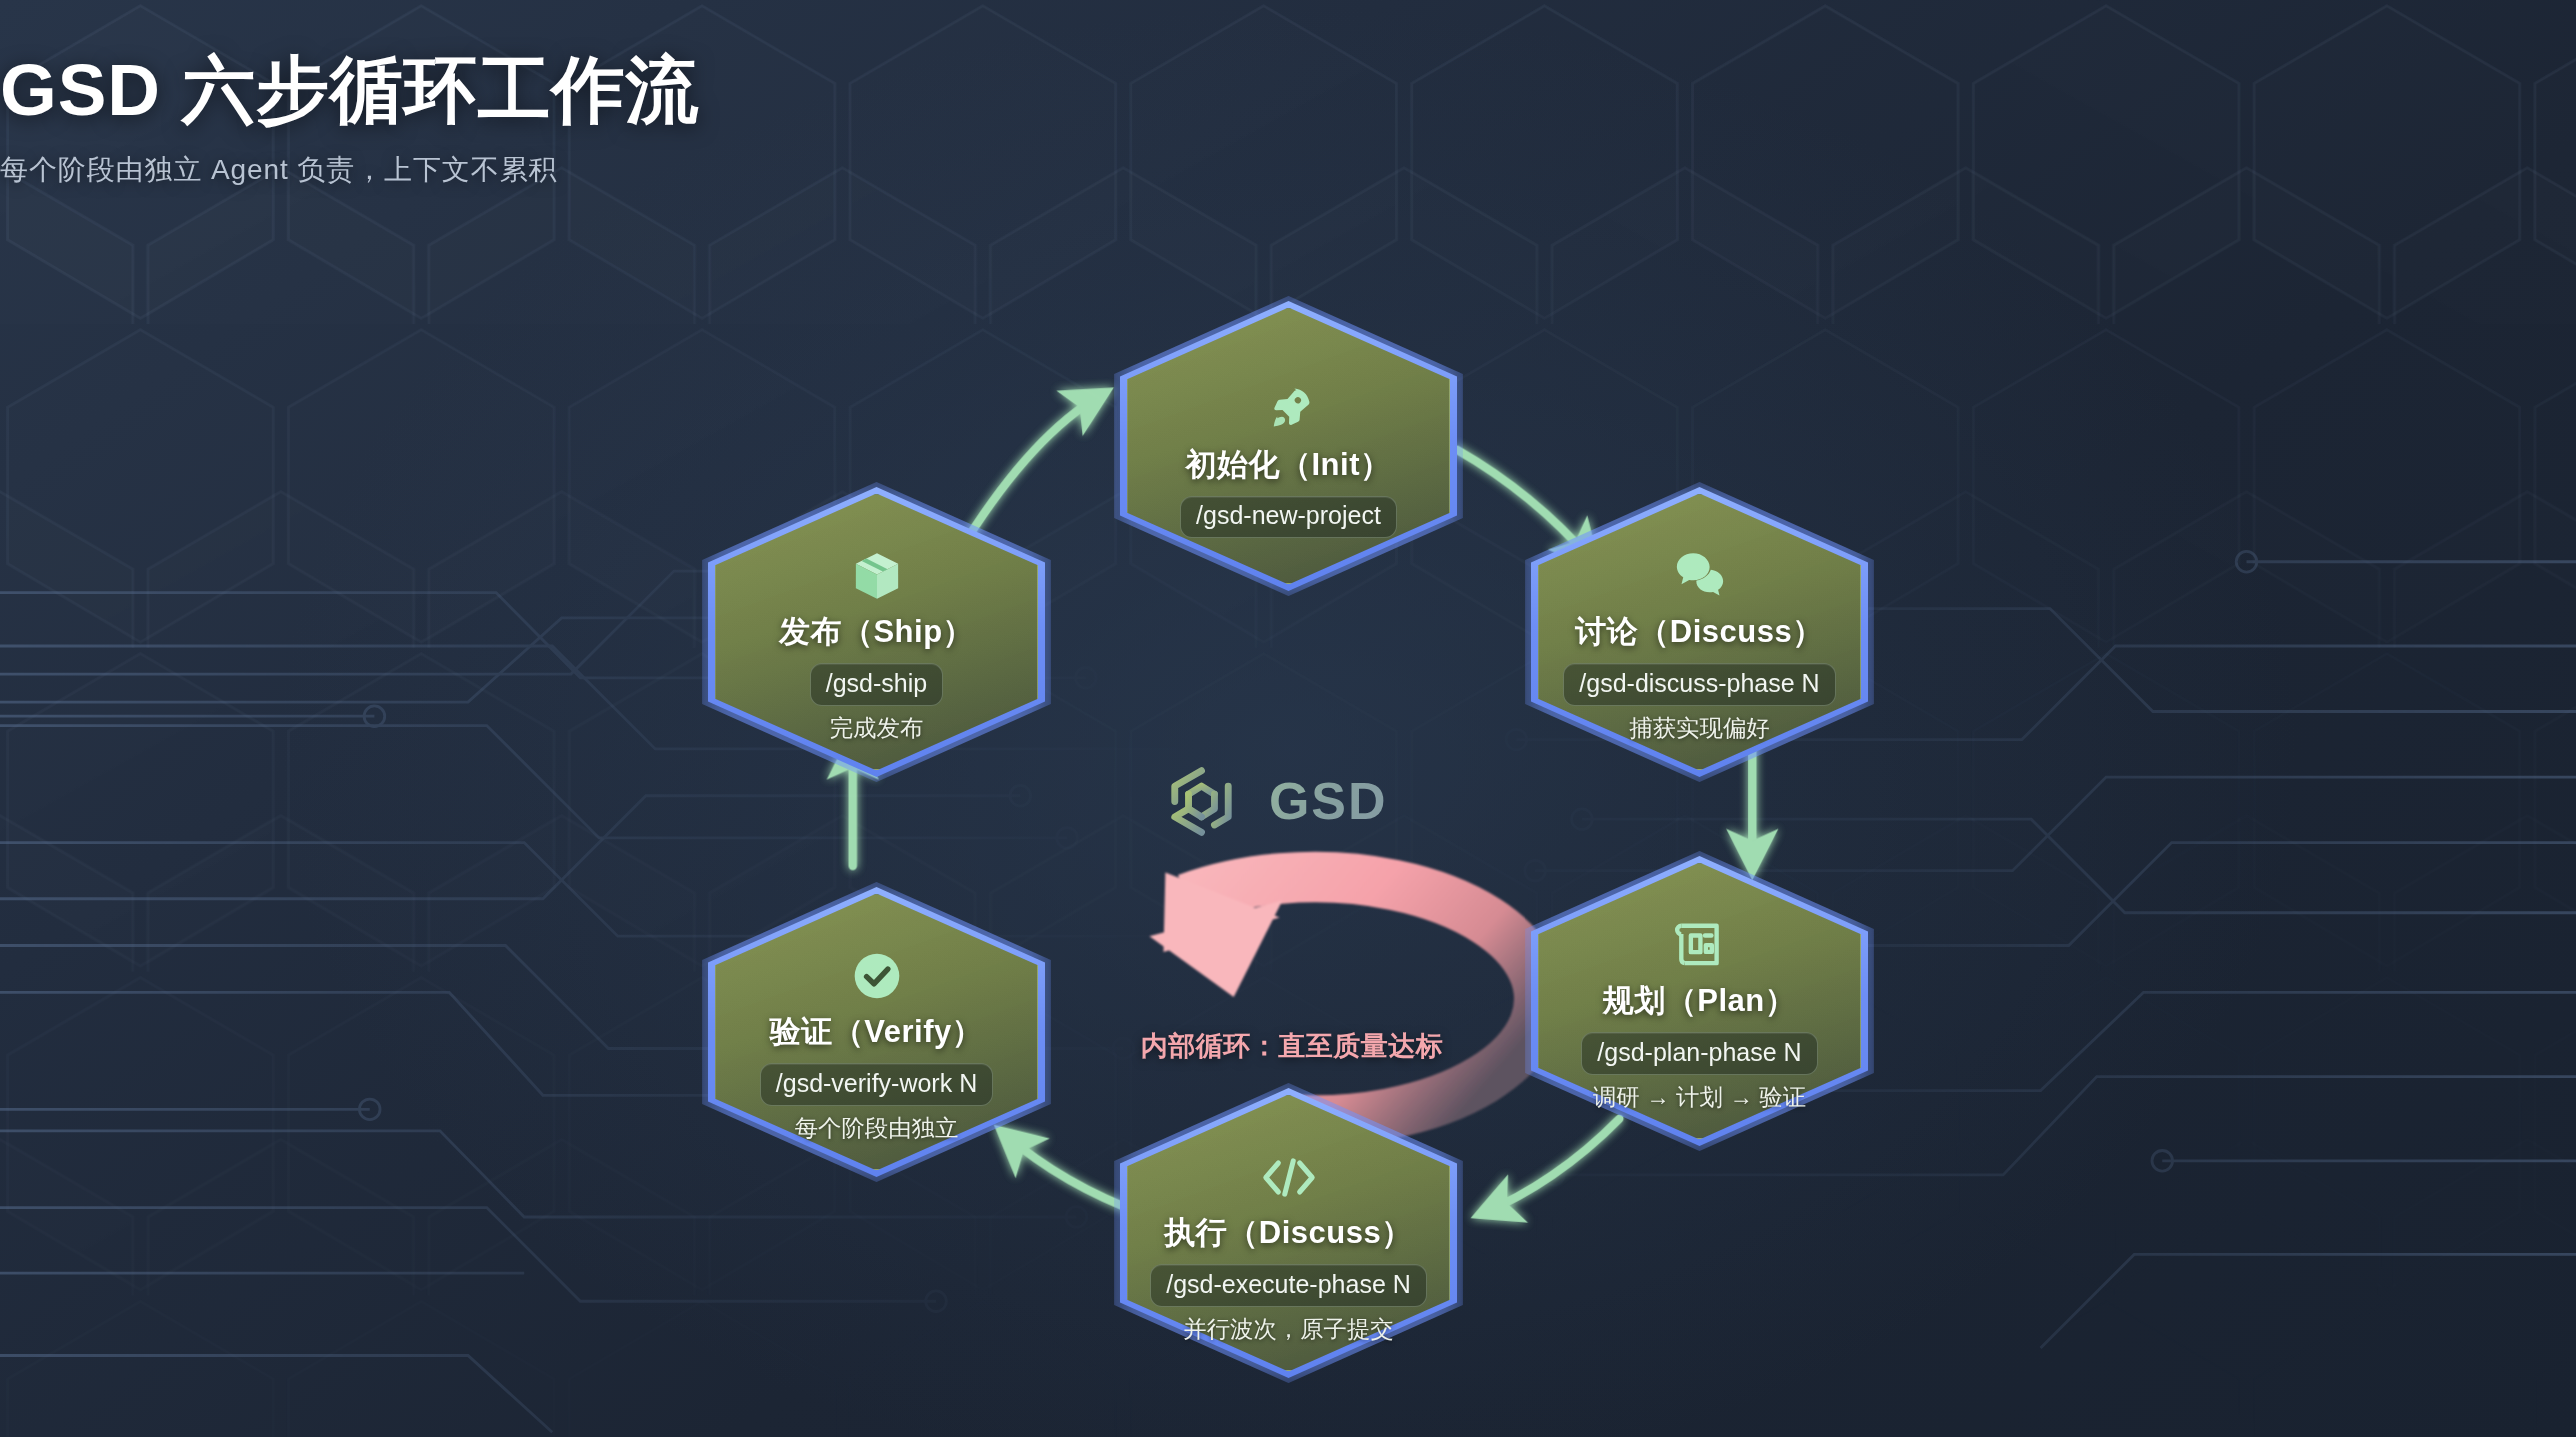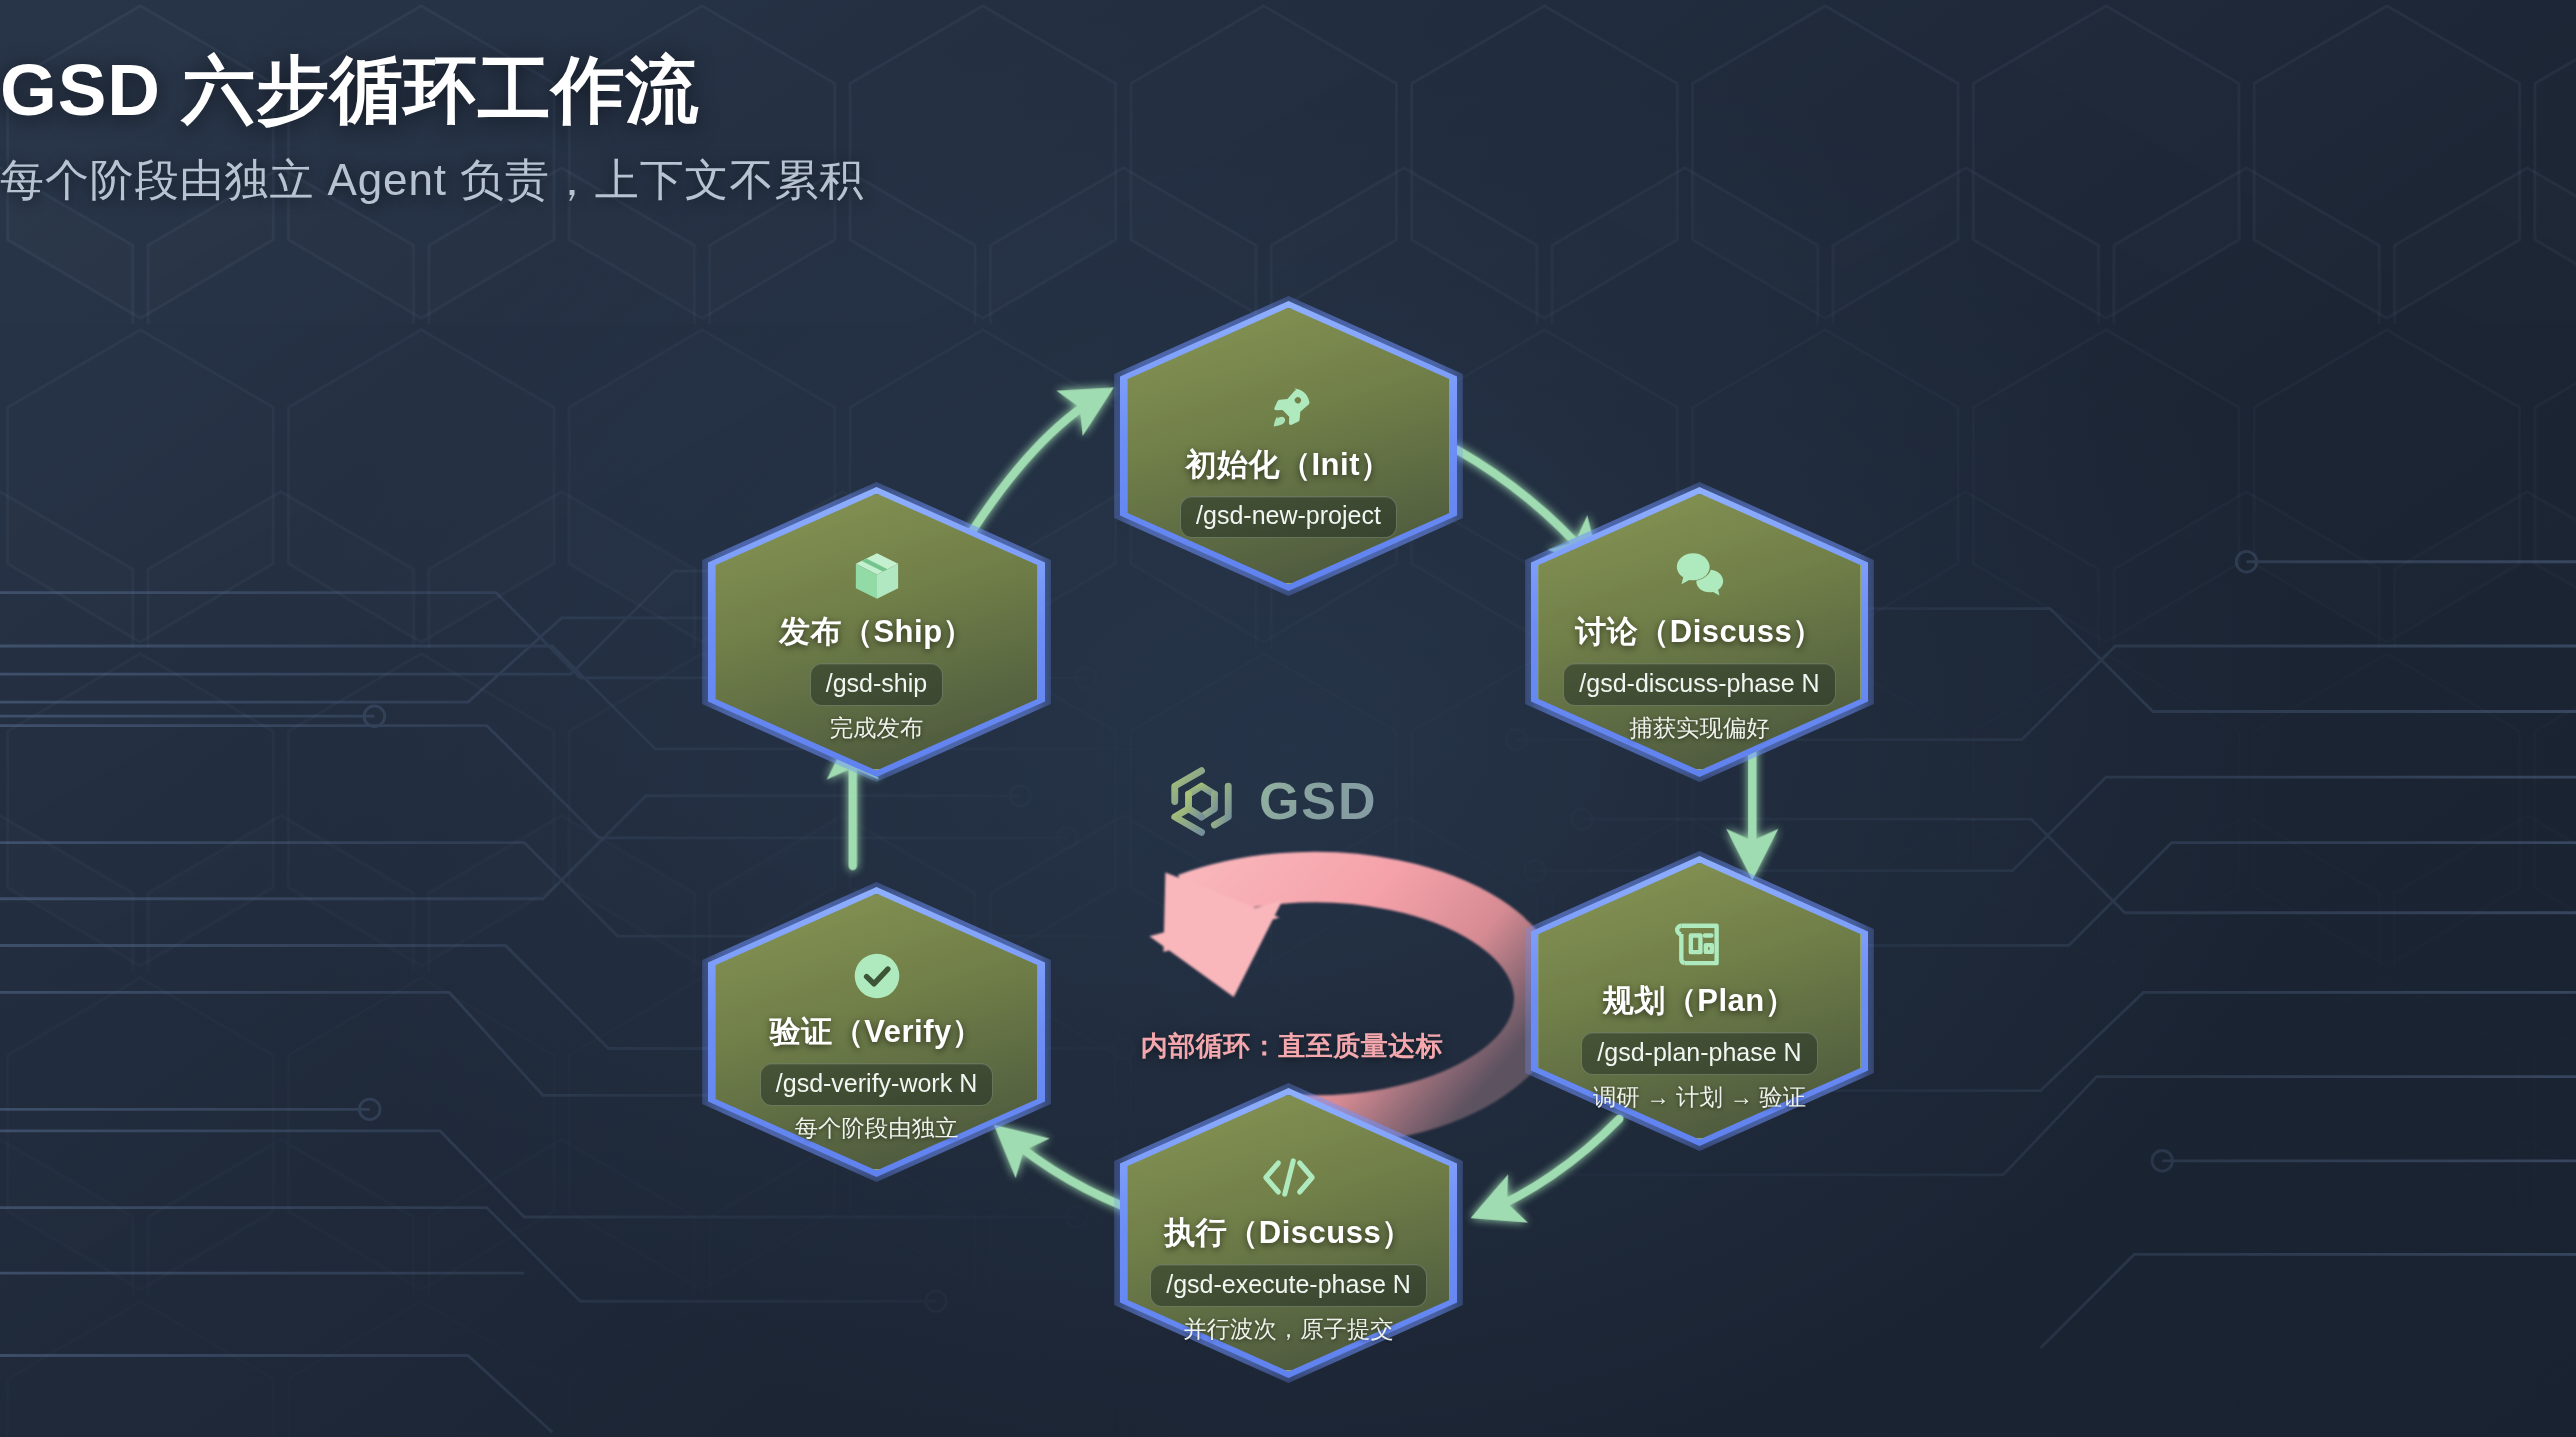--- a/index.html
+++ b/index.html
@@ -24,21 +24,21 @@
     position:absolute; top:49px; left:0; width:100%;
     text-align:left; z-index:40;
   }
   #title {
     font-size:73px; font-weight:bold; color:#ffffff;
     letter-spacing:0.9px; line-height:1.12;
     text-shadow:0 2.8px 20.6px rgba(0,0,0,0.55);
   }
   #subtitle {
     margin-top:20.6px;
-    font-size:44px; color:#b8c3d2; font-weight:400;
+    font-size:28px; color:#b8c3d2; font-weight:400;
     letter-spacing:0.9px;
     text-shadow:0 1.9px 13px rgba(0,0,0,0.5);
   }
 
   
   .node {
     position:absolute; width:337px; height:290px; z-index:30;
   }
   .hex-glow, .hex-border, .hex-fill {
     position:absolute; inset:0;
@@ -98,21 +98,21 @@
   #node-discuss { left:1531px; top:487px; }
   #node-plan    { left:1531px; top:856px; }
   #node-execute { left:1120px; top:1088px; }
   #node-verify  { left:708px;  top:887px; }
   #node-ship    { left:708px;  top:487px; }
 
   
   #center-logo {
     position:absolute; left:1161px; top:760px;
     width:255px; height:82px; z-index:25;
-    display:flex; align-items:center; gap:17px;
+    display:flex; align-items:center; gap:27px;
   }
   #logo-word {
     font-size:52px; font-weight:bold; letter-spacing:1.9px;
     background:linear-gradient(120deg,#9dbfa8 0%,#8fa9a8 50%,#8fa6ad 100%);
     -webkit-background-clip:text; background-clip:text; color:transparent;
     opacity:0.92;
   }
 
   
   #inner-loop-label {

